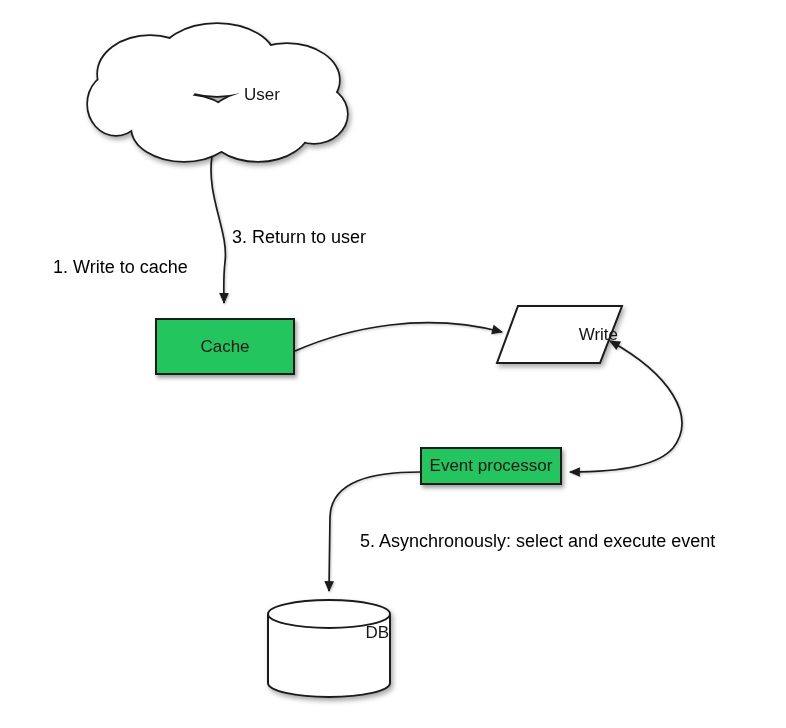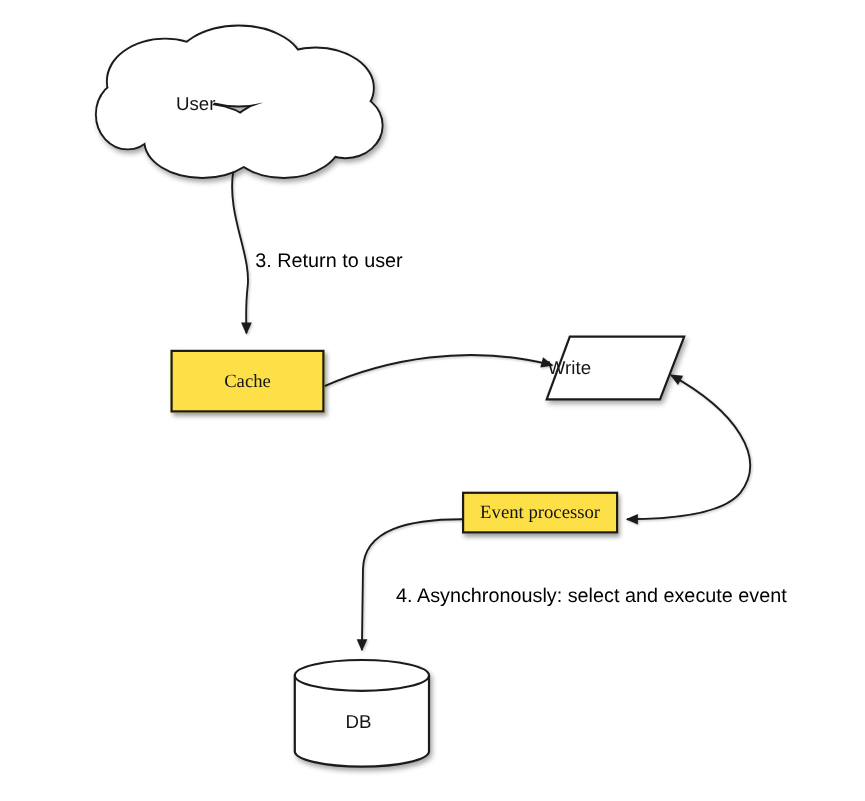--- a/index.html
+++ b/index.html
@@ -31,52 +31,51 @@
     filter: drop-shadow(1px 1.5px 1px rgba(0,0,0,0.25));
   }
   .arrowhead-fill {
     fill: #1b1b1b;
   }
   
   .node-box {
     position: absolute;
     box-sizing: border-box;
     border: 2px solid #1b1b1b;
-    background: #fde047;
+    background: #22c55e;
     display: flex;
     align-items: center;
     justify-content: center;
     font-size: 17px;
     color: #15151a;
     box-shadow: 2px 3px 4px rgba(0,0,0,0.38);
-    font-family: Liberation Serif, serif;
   }
   .cache-box {
     left: 155px;
     top: 318px;
     width: 140px;
     height: 57px;
   }
   .event-processor-box {
     left: 420px;
     top: 447px;
     width: 142px;
     height: 38px;
   }
   
   .shape-label {
     position: absolute;
     width: 120px;
-    text-align: left;
+    text-align: right;
     font-size: 17px;
     color: #15151a;
   }
   .user-label  { left: 160px; top: 85px; }
   .queue-label { left: 498px; top: 325px; }
-  .db-label    { left: 269px; top: 647px; padding-left: 45px; }
+  .db-label    { left: 269px; top: 623px; }
   
   .step-label {
     position: absolute;
     font-size: 18px;
     color: #000000;
     white-space: nowrap;
   }
   .step1-label { left: 53px;  top: 257px; }
   .step3-label { left: 232px; top: 227px; }
   .step2-label { left: 303px; top: 278px; }
@@ -140,19 +139,20 @@
   <div class="node-box event-processor-box">
     <span>Event processor</span>
   </div>
 
   <div class="shape-label user-label">User</div>
 
   <div class="shape-label queue-label">Write</div>
 
   <div class="shape-label db-label">DB</div>
 
+  <div class="step-label step1-label">1. Write to cache</div>
 
   <div class="step-label step3-label">3. Return to user</div>
 
 
-  <div class="step-label step4-label">4. Asynchronously: select and execute event</div>
+  <div class="step-label step4-label">5. Asynchronously: select and execute event</div>
 
 </div>
 
 </body></html>

